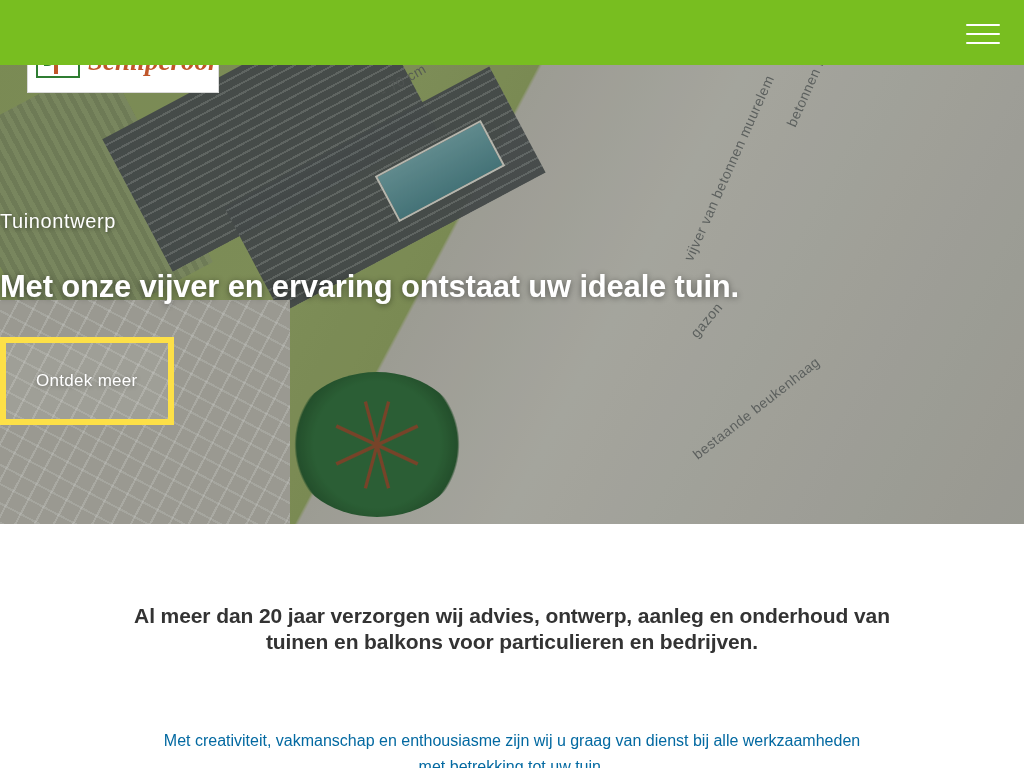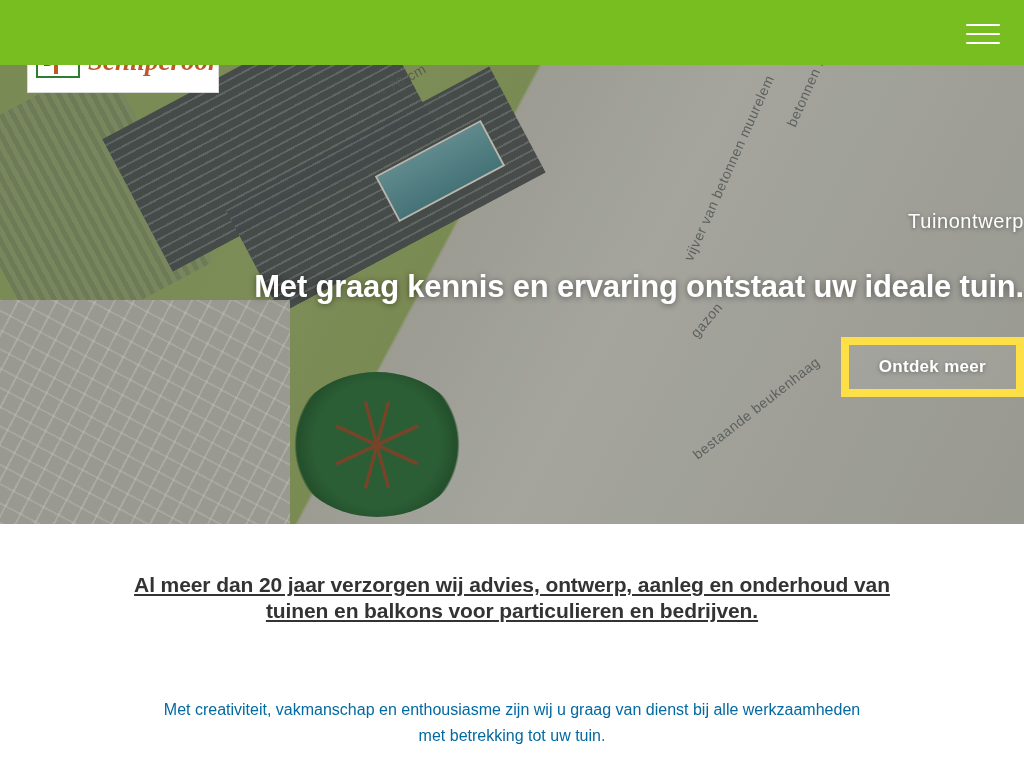--- a/index.html
+++ b/index.html
@@ -217,68 +217,66 @@
   .lbl-beuk { left: 678px; top: 400px; transform: rotate(-38deg); }
   .hero-scrim {
     position: absolute;
     inset: 0;
     background: rgba(30,40,25,.18);
   }
   .hero-content {
     position: absolute;
     left: 0; right: 0;
     top: 210px;
-    text-align: right;
+    text-align: left;
     color: #ffffff;
   }
   .hero-kicker {
     font-size: 20px;
     font-weight: 400;
     letter-spacing: .6px;
     text-shadow: 0 1px 4px rgba(0,0,0,.45);
   }
   .hero-title {
     margin-top: 36px;
     font-size: 31px;
     font-weight: 700;
     letter-spacing: -.2px;
     text-shadow: 0 1px 6px rgba(0,0,0,.45);
   }
   .hero-btn {
     display: inline-block;
     margin-top: 32px;
-    padding: 12px 30px;
-    border: 8px solid #fde047;
+    padding: 28px 30px;
+    border: 6px solid #fde047;
     color: #ffffff;
     font-size: 17px;
     letter-spacing: .3px;
     background: rgba(255,255,255,.06);
     cursor: pointer;
     text-shadow: 0 1px 4px rgba(0,0,0,.35);
-    font-weight: bold;
   }
 
   
   .intro {
     position: absolute;
     top: 524px; left: 0;
     width: 1024px;
     height: 244px;
     background: #ffffff;
     text-align: center;
   }
   .intro-lead {
-    margin: 48px auto 0;
+    margin: 79px auto 0;
     width: 800px;
     font-size: 21px;
     font-weight: 700;
     line-height: 1.25;
     color: #333333;
     letter-spacing: -.1px;
-    text-decoration: underline;
   }
   .intro-body {
     margin: 72px auto 0;
     width: 720px;
     font-size: 16px;
     line-height: 1.65;
     color: #0369a1;
   }
 </style>
 </head>
@@ -298,21 +296,21 @@
     <div class="plan-label lbl-70">- 70 cm</div>
     <div class="plan-label lbl-muren">betonnen muurelementen</div>
     <div class="plan-label lbl-vijver">vijver van betonnen muurelem</div>
     <div class="plan-label lbl-gazon">gazon</div>
     <div class="plan-label lbl-beuk">bestaande beukenhaag</div>
   </div>
   <div class="hero-scrim"></div>
 
   <div class="hero-content">
     <div class="hero-kicker">Tuinontwerp</div>
-    <div class="hero-title">Met graag kennis en ervaring ontstaat uw ideale tuin.</div>
+    <div class="hero-title">Met onze vijver en ervaring ontstaat uw ideale tuin.</div>
     <div class="hero-btn">Ontdek meer</div>
   </div>
 </div>
 
 <div class="header">
   <div class="menu-toggle">
     <span></span>
     <span></span>
     <span></span>
   </div>

